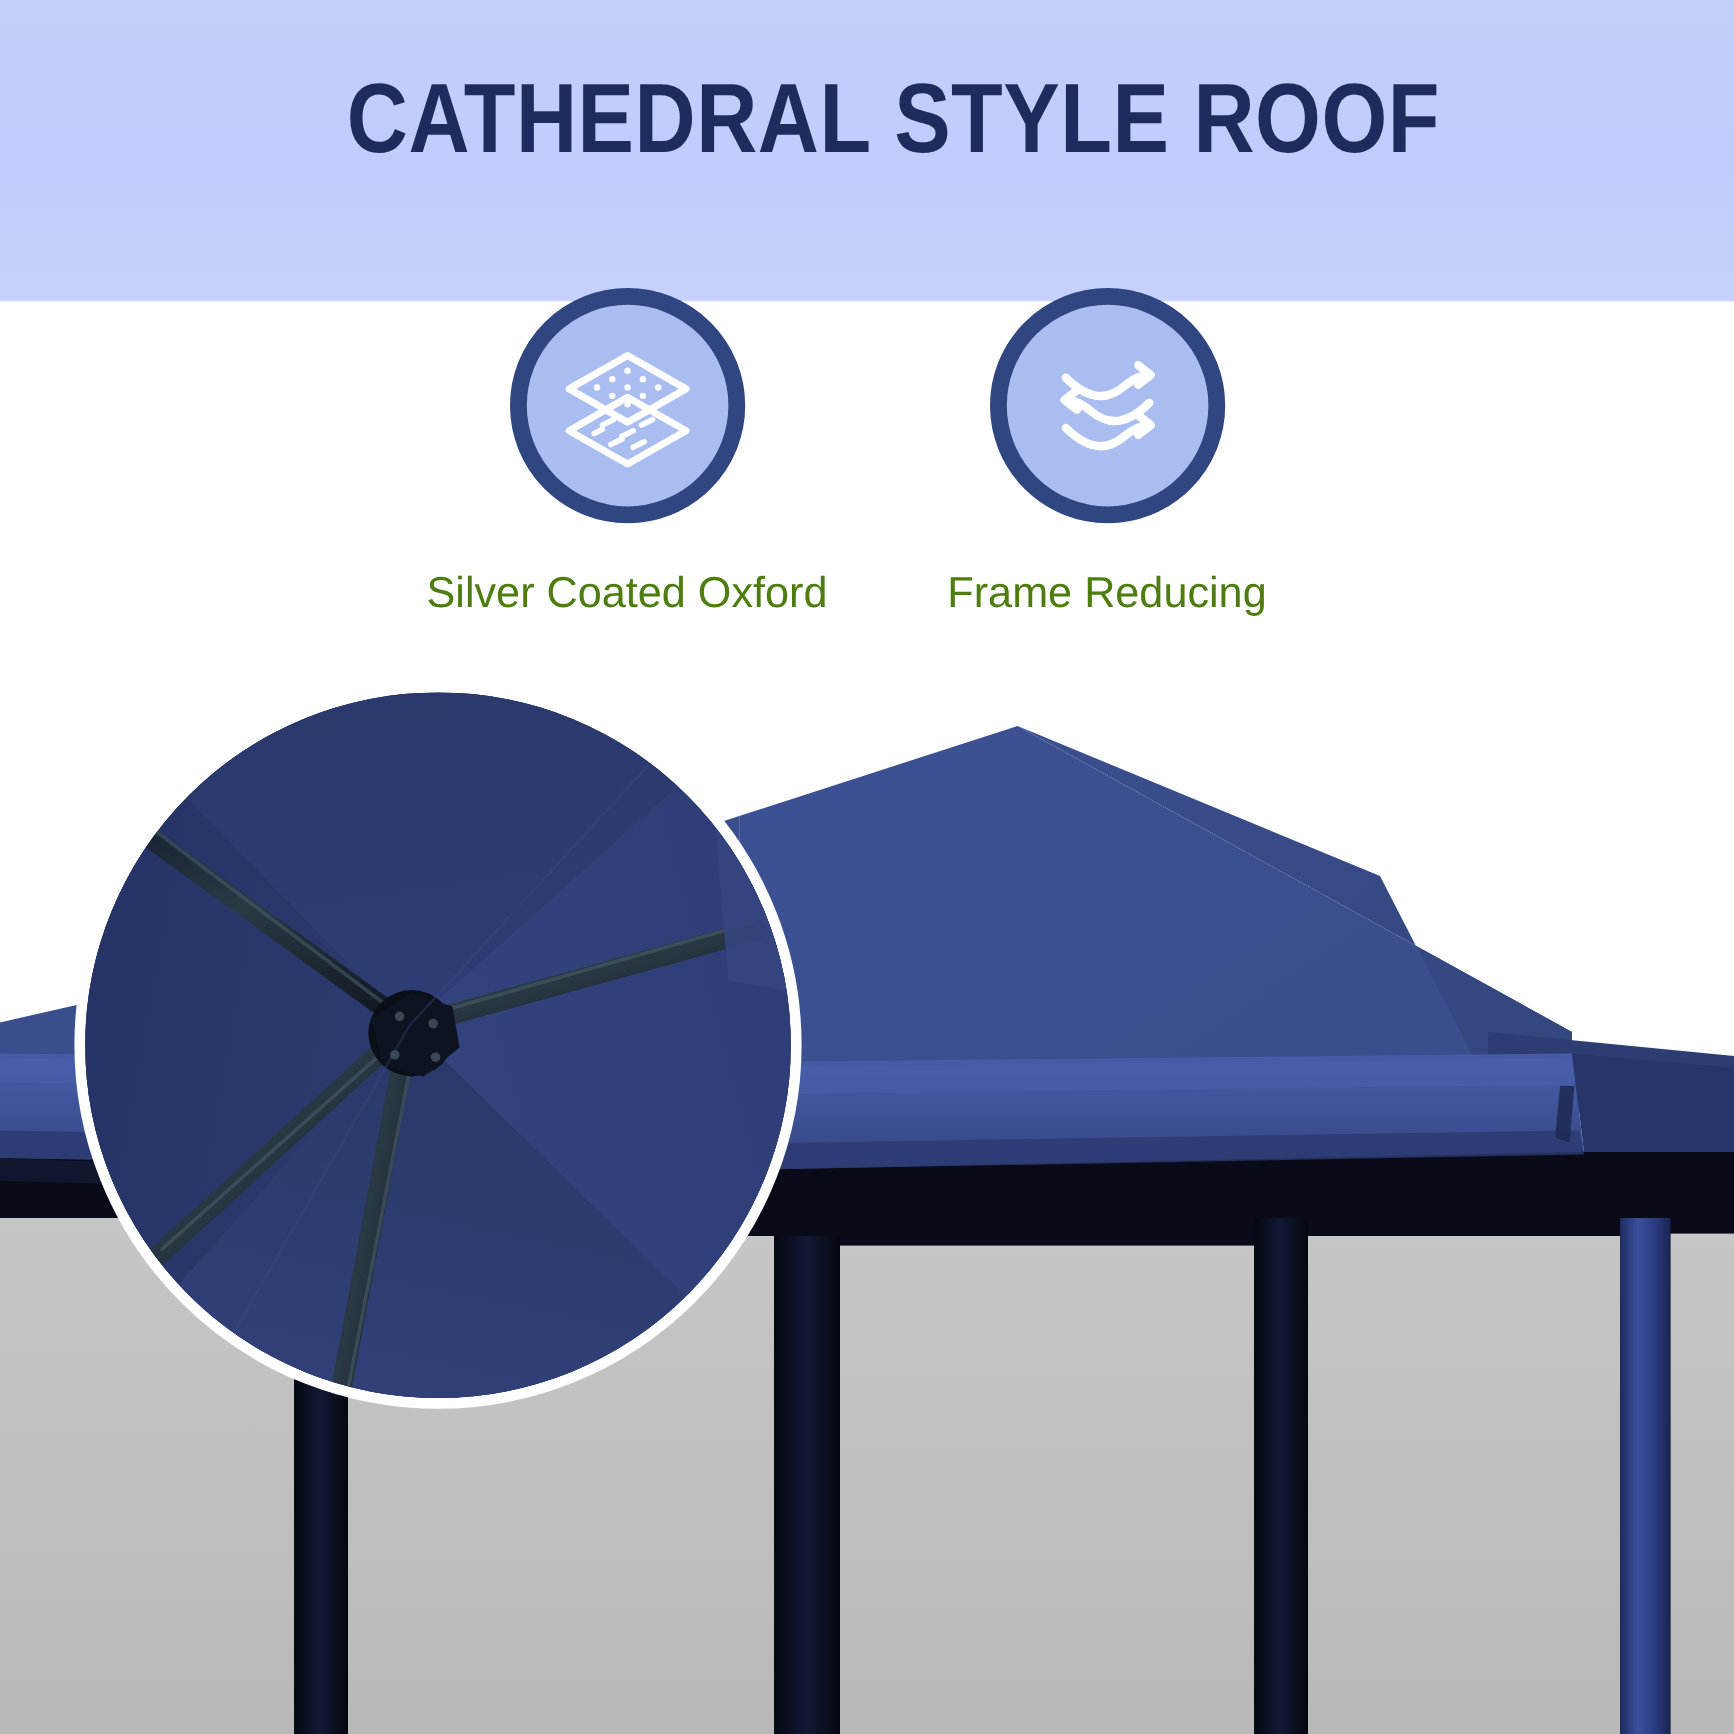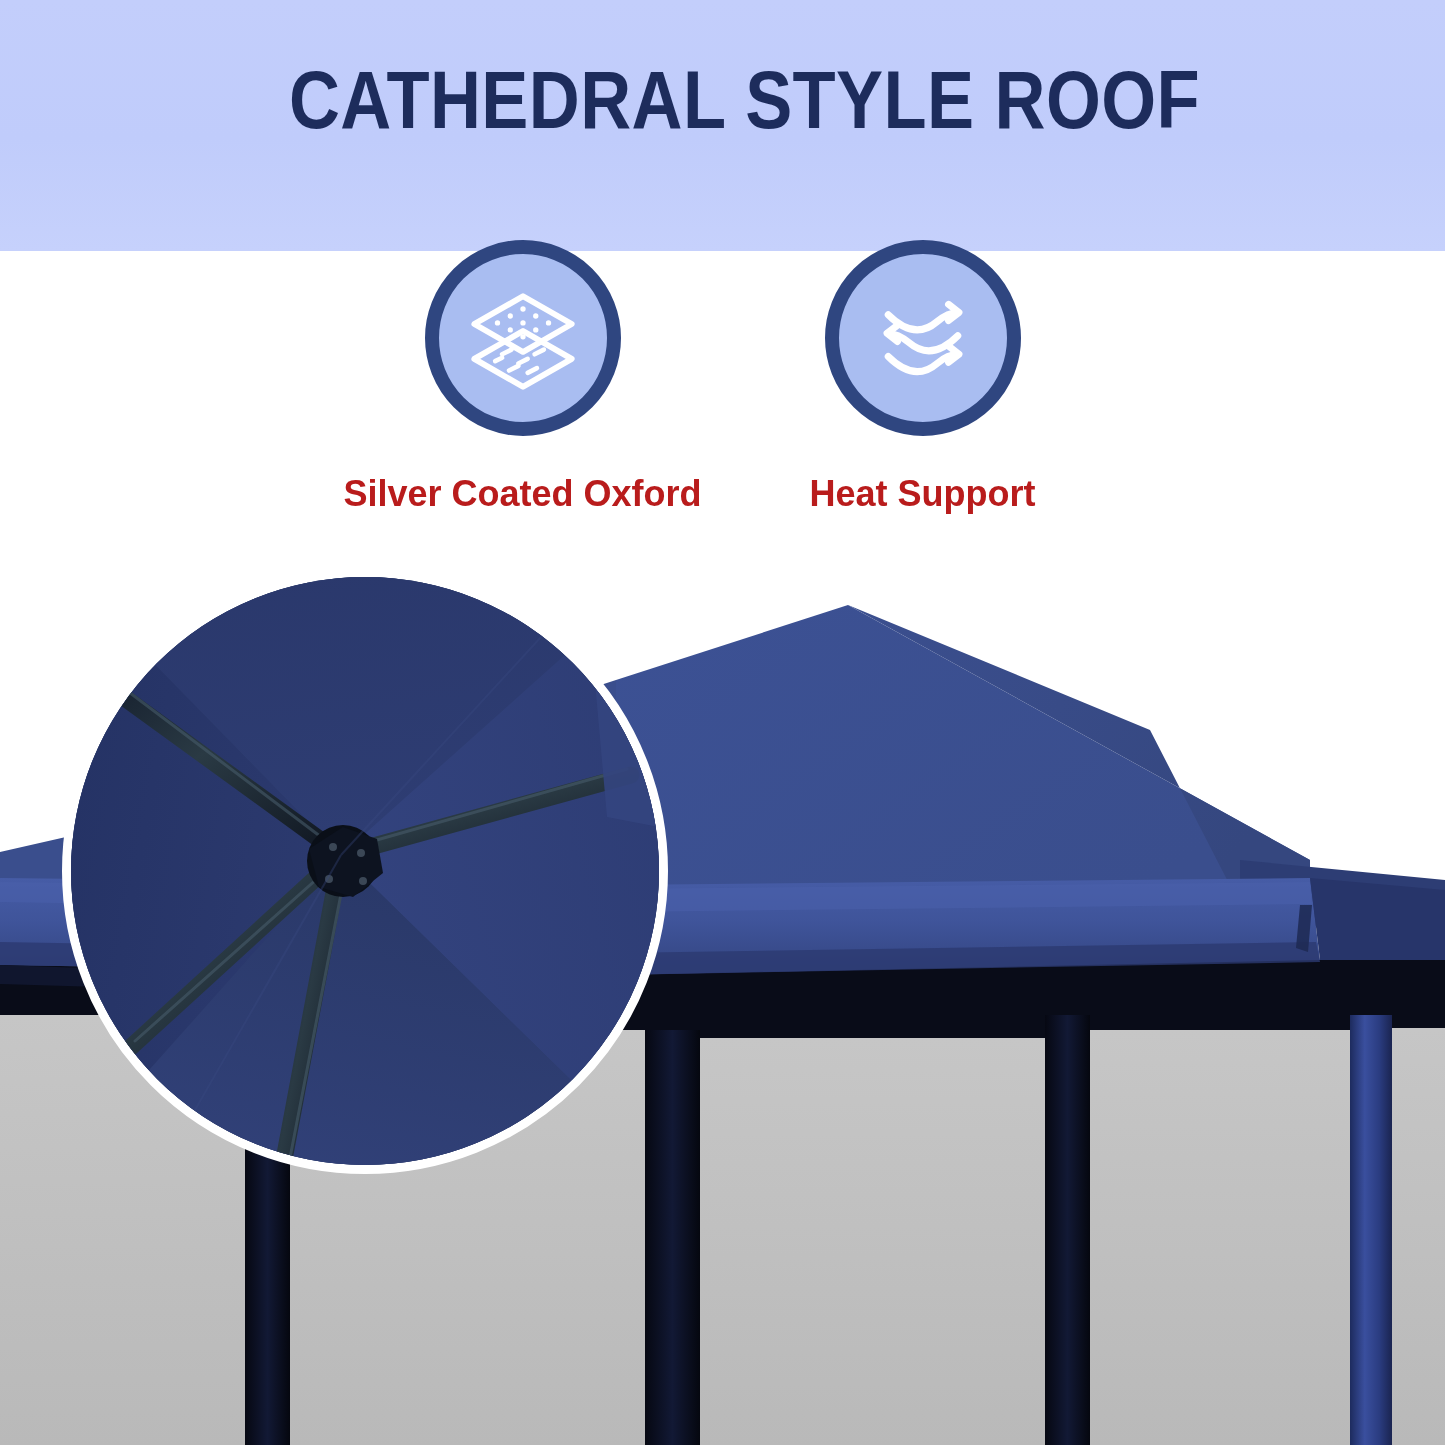--- a/index.html
+++ b/index.html
@@ -76,23 +76,23 @@
     align-items: center;
     justify-content: center;
   }
   .feature-badge svg {
     display: block;
     width: 116px;
     height: 116px;
   }
   .feature-label {
     margin-top: 36px;
-    color: #b91c1c;
+    color: #4d7c0f;
     font-size: 36px;
-    font-weight: 700;
+    font-weight: 400;
     line-height: 44px;
     text-align: center;
     white-space: nowrap;
   }
 
   
   .photo {
     position: absolute;
     left: 0;
     top: 560px;
@@ -175,21 +175,21 @@
 
               <path d="M80 48 C66 62, 52 66, 38 54 C32 49, 26 46, 20 46"></path>
               <path d="M28 39 L19 46 L28 53" stroke-linejoin="round"></path>
 
               <path d="M20 66 C34 80, 48 84, 62 72 C68 67, 74 64, 80 64"></path>
               <path d="M72 57 L81 64 L72 71" stroke-linejoin="round"></path>
             </g>
           </svg>
         </span>
       </div>
-      <div class="feature-label">Heat Support</div>
+      <div class="feature-label">Frame Reducing</div>
     </div>
 
 
   </div>
 
   <div class="photo">
     <svg class="photo-svg" viewBox="0 0 1445 885" preserveAspectRatio="none" aria-hidden="true">
       <defs>
         <linearGradient id="gCanopyL" x1="0" y1="0" x2="1" y2="0.6">
           <stop offset="0%" stop-color="#3c5194"></stop>

